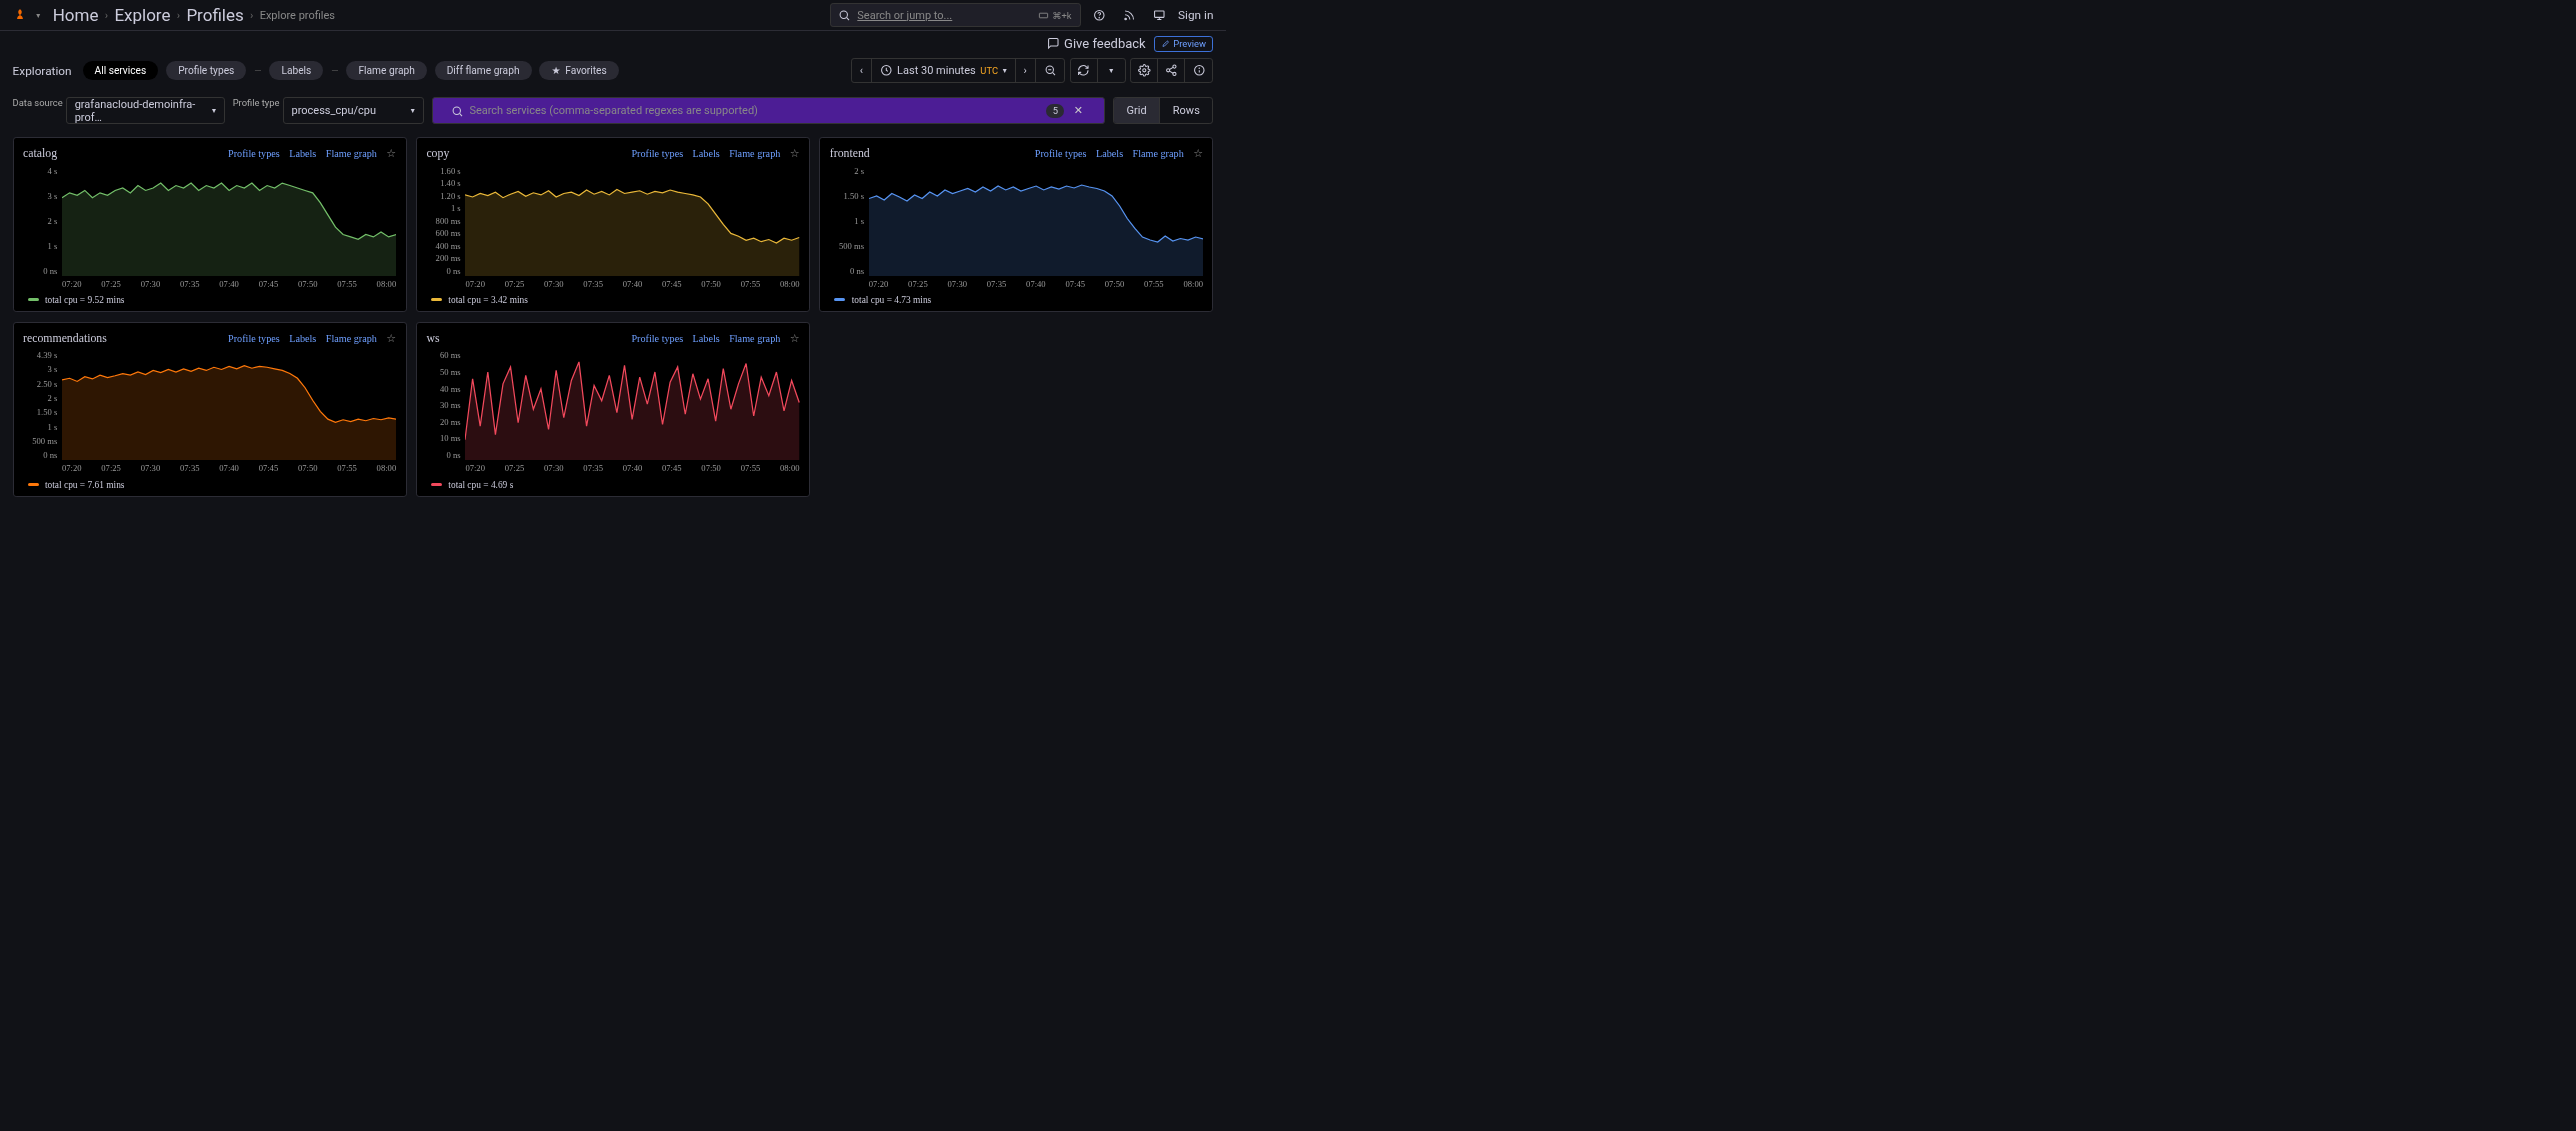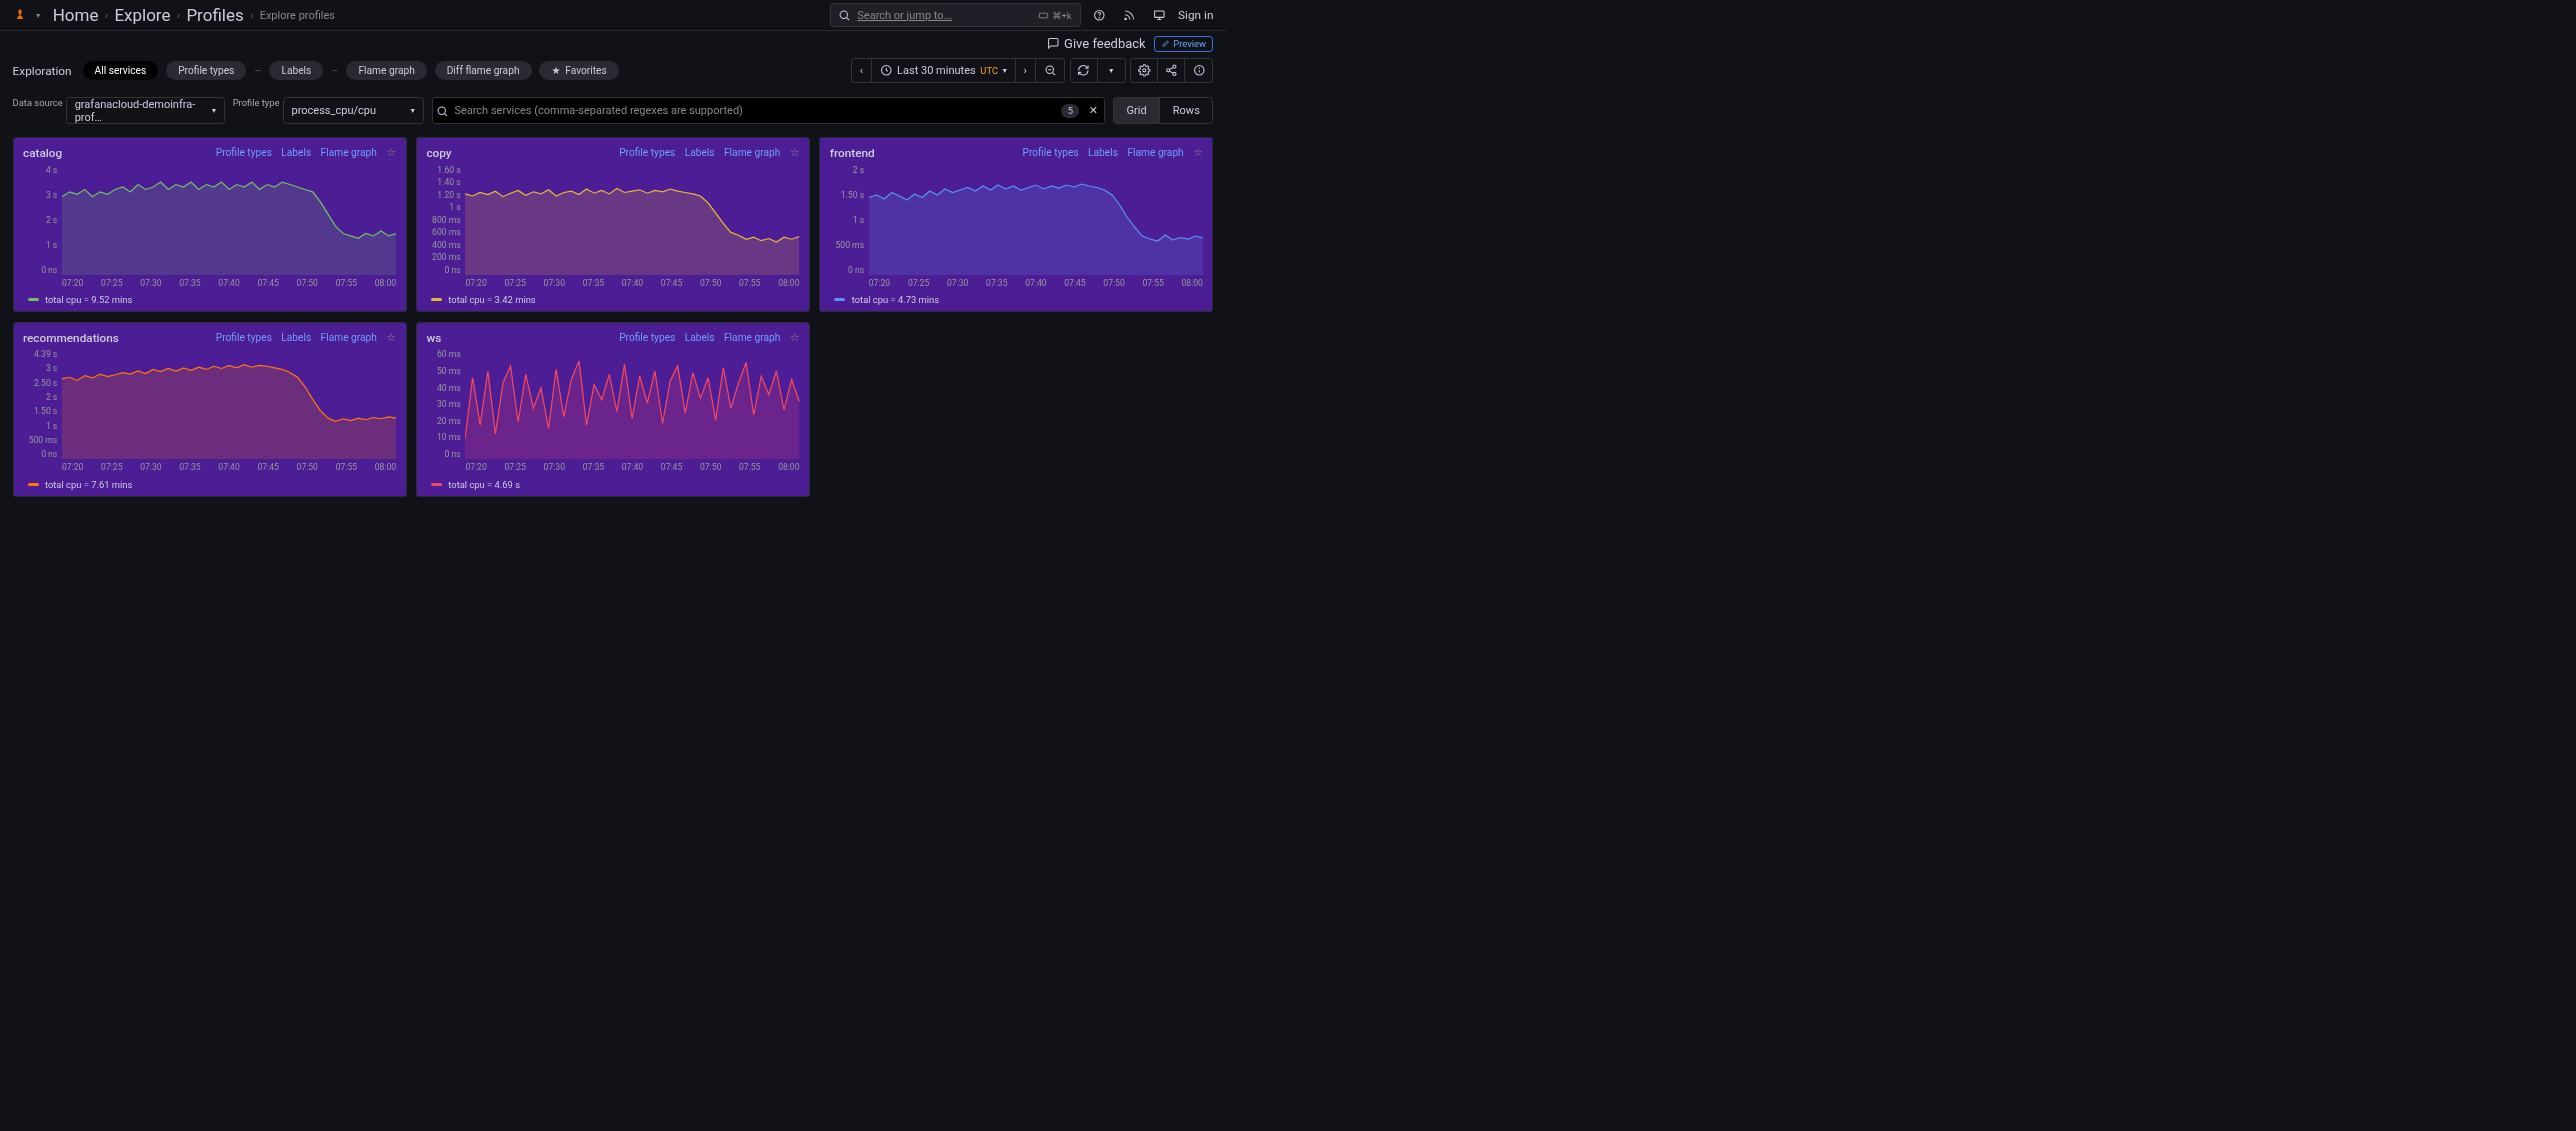--- a/index.html
+++ b/index.html
@@ -63,35 +63,35 @@
 .controls-row { display:flex; align-items:flex-end; gap:7.9px; padding:7.9px 12.6px 12.6px; }
 .field { display:flex; flex-direction:row; gap:3.1px; }
 .field-label { font-size:9.4px; color:#aaa; }
 .select {
   border:0.8px solid #333; border-radius:3.1px; height:27px; background:#111217;
   display:flex; align-items:center; justify-content:space-between; padding:0 7.9px; gap:6.3px; cursor:pointer;
 }
 .select.ds { width:159px; }
 .select.pt { width:141px; }
 .searchservices {
-  flex:1; border:0.8px solid #333; border-radius:3.1px; height:27px; background:#000000;
-  display:flex; align-items:center; padding:0 3px; gap:6.3px;
+  flex:1; border:0.8px solid #333; border-radius:3.1px; height:27px; background:#4c1d95;
+  display:flex; align-items:center; padding:0 18px; gap:6.3px;
 }
 .searchservices .placeholder { color:#888; flex:1; }
 .count-badge { background:#2a2a33; border-radius:785px; padding:1.6px 6.3px; font-size:9.4px; }
 .clear-x { color:#ccc; cursor:pointer; padding:0 3.1px; }
 .view-toggle { display:flex; border:0.8px solid #333; border-radius:3.1px; height:27px; overflow:hidden; }
 .view-toggle .seg { padding:0 12.6px; display:flex; align-items:center; cursor:pointer; }
 .view-toggle .seg.active { background:#2a2a33; }
 .view-toggle .seg + .seg { border-left:0.8px solid #333; }
 
 .grid {
   display:grid; grid-template-columns:repeat(3, 1fr); gap:9.4px; padding:0 12.6px 12.6px;
 }
-.panel { border:0.8px solid #2c2c35; border-radius:3.1px; background:#4c1d95; padding:7.9px 9.4px 6.3px; }
+.panel { border:0.8px solid #2c2c35; border-radius:3.1px; background:#000000; padding:7.9px 9.4px 6.3px;font-family:Liberation Serif, serif; }
 .panel-header { display:flex; align-items:center; justify-content:space-between; margin-bottom:4.7px; }
 .panel-title { font-size:11.8px; font-weight:500; color:#ccccdc; }
 .panel-links { display:flex; align-items:center; gap:9.4px; font-size:10.2px; }
 .panel-links a { color:#6e9fff; text-decoration:none; cursor:pointer; }
 .star-icon { color:#888; cursor:pointer; font-size:11px; }
 
 .chart { position:relative; height:110px; display:flex; }
 .yaxis { display:flex; flex-direction:column; justify-content:space-between; font-size:8.6px; color:#999; text-align:right; padding-right:4.7px; width:39px; }
 .plotarea { flex:1; position:relative; }
 .plotarea svg { position:absolute; inset:0; width:100%; height:100%; }

